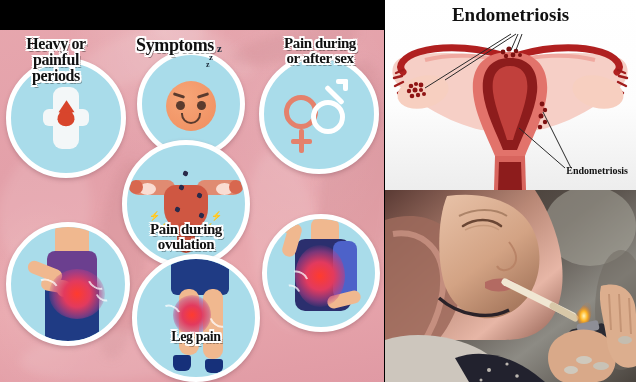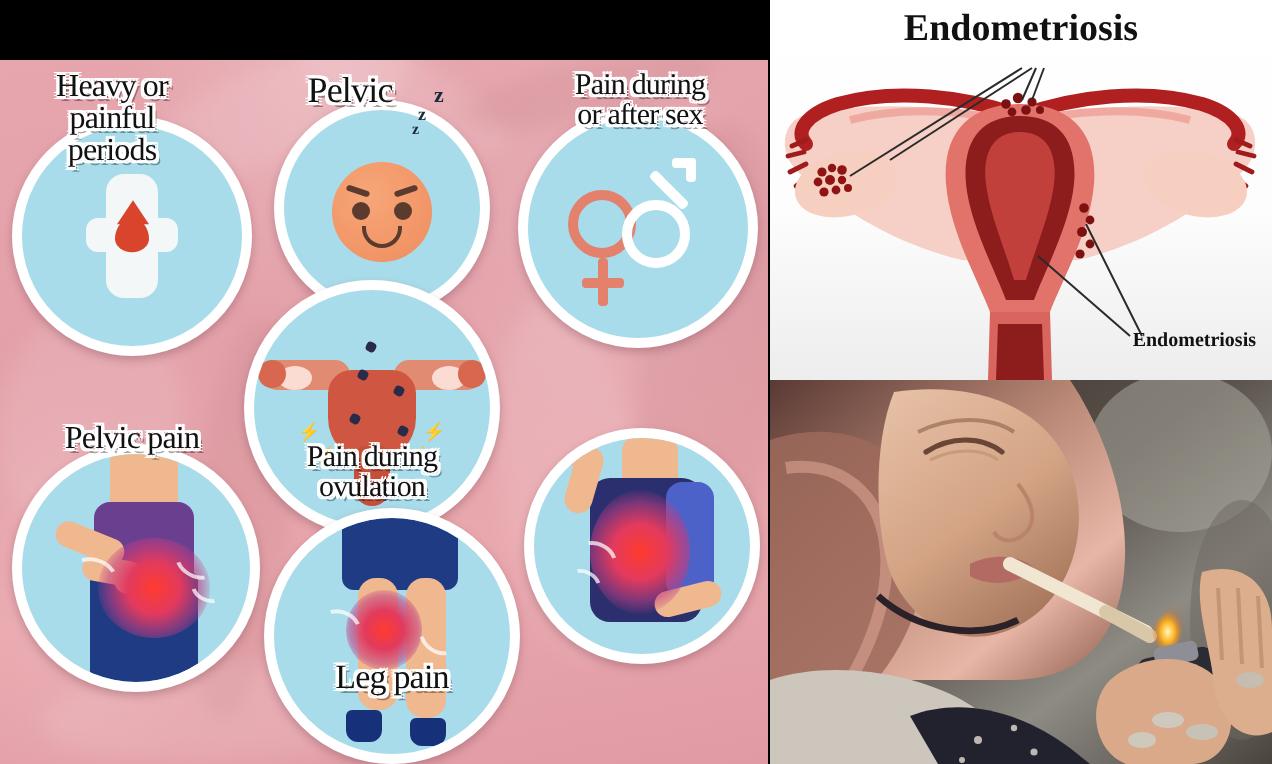--- a/index.html
+++ b/index.html
@@ -32,21 +32,21 @@
   }
 
   
   .sym{position:absolute;border-radius:50%;background:#a9dcea;
        border:5px solid #ffffff;box-sizing:border-box;
        box-shadow:0 2px 4px rgba(120,70,80,.35);overflow:hidden;}
   .sym-inner{position:absolute;inset:0;border-radius:50%;overflow:hidden;}
 
   
   .cap{
-    position:absolute;z-index:30;color:#111;font-weight:normal;
+    position:absolute;z-index:30;color:#111;font-weight:bold;
     font-family:"Liberation Serif",serif;
     line-height:1.0;text-align:center;white-space:pre-line;
     text-shadow:
       -1.6px -1.6px 0 #fff, 1.6px -1.6px 0 #fff,
       -1.6px  1.6px 0 #fff, 1.6px  1.6px 0 #fff,
       -1.6px 0 0 #fff, 1.6px 0 0 #fff, 0 -1.6px 0 #fff, 0 1.6px 0 #fff,
        2.2px 2.6px 0 rgba(0,0,0,.35);
     letter-spacing:-.4px;
   }
 
@@ -141,21 +141,21 @@
           <div class="brow" style="right:7px;top:13px;transform:rotate(-18deg);"></div>
           <div class="eye" style="left:10px;top:20px;"></div>
           <div class="eye" style="right:10px;top:20px;"></div>
           <div class="mouth" style="top:32px;"></div>
         </div>
       </div>
     </div>
     <div class="zs" style="left:209px;top:52px;font-size:9px;">z</div>
     <div class="zs" style="left:217px;top:42px;font-size:11px;">z</div>
     <div class="zs" style="left:206px;top:60px;font-size:8px;">z</div>
-    <div class="cap" style="left:132px;top:36px;width:86px;font-size:18px;">Pelvic</div>
+    <div class="cap" style="left:132px;top:36px;width:86px;font-size:18px;">Symptoms</div>
 
     <div class="sym" id="c-sex" style="left:259px;top:54px;width:120px;height:120px;">
       <div class="sym-inner">
 
         <div class="gsym" style="left:20px;top:36px;width:34px;height:34px;border:5px solid #e4816c;"></div>
         <div class="gbar" style="left:35px;top:70px;width:5px;height:24px;background:#e4816c;"></div>
         <div class="gbar" style="left:27px;top:80px;width:21px;height:5px;background:#e4816c;"></div>
 
         <div class="gsym" style="left:47px;top:41px;width:34px;height:34px;border:5px solid #ffffff;"></div>
         <div class="gbar" style="left:68px;top:24px;width:5px;height:24px;background:#ffffff;transform:rotate(-45deg);"></div>
@@ -199,21 +199,20 @@
         <div class="shirt" style="left:34px;top:58px;width:54px;height:58px;border-radius:6px;background:#1f3b84;"></div>
         <div class="fig-skin" style="left:16px;top:38px;width:36px;height:13px;border-radius:8px;transform:rotate(22deg);"></div>
         <div class="fig-skin" style="left:30px;top:52px;width:30px;height:13px;border-radius:8px;transform:rotate(10deg);"></div>
         <div class="fig-skin" style="left:46px;top:56px;width:24px;height:14px;border-radius:8px;"></div>
         <div class="glow" style="left:38px;top:42px;width:56px;height:50px;"></div>
         <div class="sline" style="left:24px;top:52px;width:20px;height:14px;transform:rotate(20deg);"></div>
         <div class="sline" style="right:16px;top:46px;width:18px;height:12px;transform:rotate(-150deg);"></div>
         <div class="sline" style="right:12px;top:60px;width:14px;height:10px;transform:rotate(-150deg);"></div>
       </div>
     </div>
-    <div class="cap" style="left:2px;top:212px;width:128px;font-size:16px;">Pelvic pain</div>
 
     <div class="sym" id="c-back" style="left:262px;top:214px;width:118px;height:118px;">
       <div class="sym-inner">
         <div class="fig-skin" style="left:44px;top:-2px;width:28px;height:36px;border-radius:9px;"></div>
         <div class="shirt" style="left:28px;top:20px;width:56px;height:72px;border-radius:10px;background:#2b2f6e;"></div>
         <div class="shirt" style="left:66px;top:22px;width:24px;height:58px;border-radius:8px;background:#4d62c9;"></div>
         <div class="fig-skin" style="left:18px;top:4px;width:14px;height:34px;border-radius:7px;transform:rotate(16deg);"></div>
         <div class="fig-skin" style="left:14px;top:0px;width:16px;height:14px;border-radius:6px;"></div>
         <div class="fig-skin" style="left:60px;top:74px;width:34px;height:13px;border-radius:8px;transform:rotate(-14deg);"></div>
         <div class="glow" style="left:28px;top:26px;width:50px;height:62px;"></div>
@@ -227,21 +226,21 @@
         <div class="shirt" style="left:34px;top:-4px;width:58px;height:40px;border-radius:6px;background:#1f3b84;"></div>
         <div class="fig-skin" style="left:42px;top:30px;width:20px;height:66px;border-radius:9px;"></div>
         <div class="fig-skin" style="left:66px;top:30px;width:20px;height:70px;border-radius:9px;"></div>
         <div class="glow" style="left:36px;top:36px;width:38px;height:40px;"></div>
         <div class="shirt" style="left:36px;top:96px;width:18px;height:16px;border-radius:3px 3px 6px 6px;background:#16307a;"></div>
         <div class="shirt" style="left:68px;top:100px;width:18px;height:14px;border-radius:3px 3px 6px 6px;background:#16307a;"></div>
         <div class="sline" style="left:22px;top:46px;width:18px;height:14px;transform:rotate(24deg);"></div>
         <div class="sline" style="right:24px;top:50px;width:18px;height:14px;transform:rotate(-146deg);"></div>
       </div>
     </div>
-    <div class="cap" style="left:134px;top:330px;width:124px;font-size:17px;">Leg pain</div>
+    <div class="cap" style="left:134px;top:330px;width:124px;font-size:14px;">Leg pain</div>
 
     <div id="title-bar"></div>
     <div id="title-text">Symptoms of Endometriosis</div>
   </div>
 
   <div id="anat-panel">
     <div id="anat-title">Endometriosis</div>
 
     <svg width="251" height="190" viewBox="0 0 251 190" style="position:absolute;left:0;top:0;">
 

